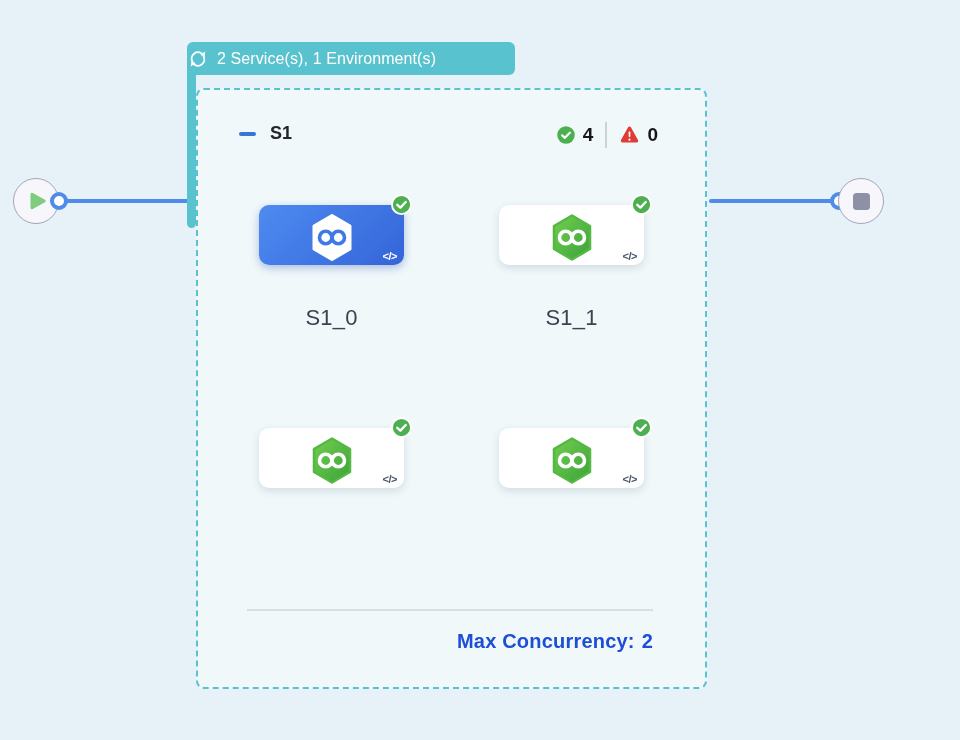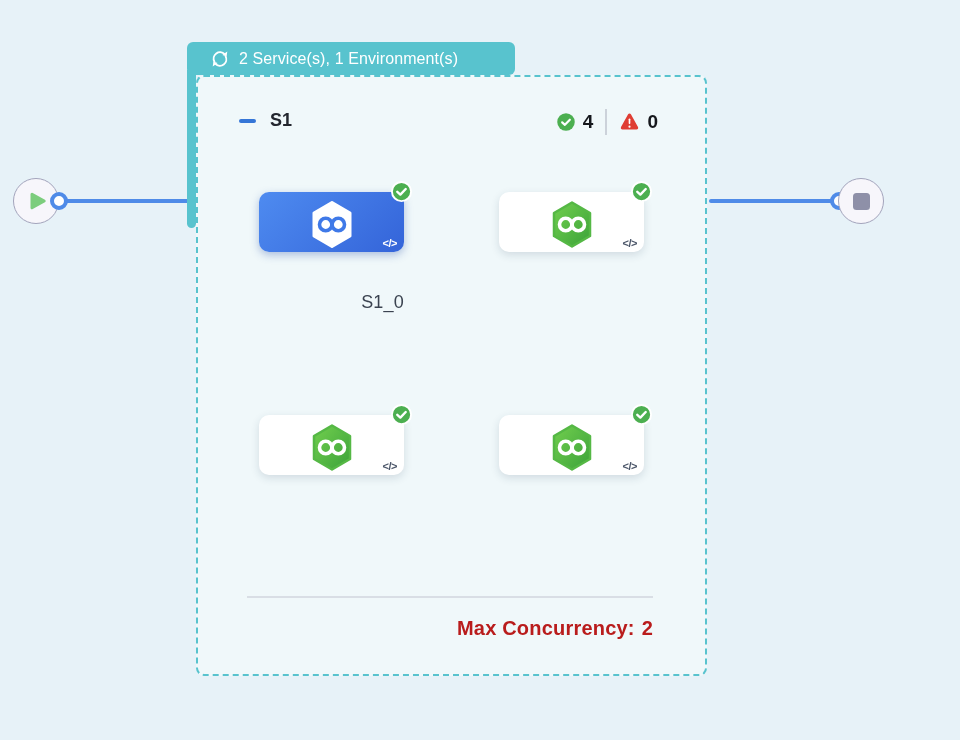--- a/index.html
+++ b/index.html
@@ -28,31 +28,31 @@
     position:absolute;width:18px;height:18px;border-radius:50%;top:192px;
     background:#ffffff;border:4px solid #4f8be8;box-sizing:border-box;
   }
   .connector.left{left:50px;}
   .connector.right{left:830px;}
 
   
   .stage-badge{
     position:absolute;left:187px;top:42px;width:328px;height:33px;
     background:#58c3ce;border-radius:6px;box-sizing:border-box;
-    display:flex;align-items:center;gap:9px;padding:0 23px;
+    display:flex;align-items:center;gap:9px;padding:0 1px;
     color:#ffffff;font-size:16px;font-weight:500;z-index:5;letter-spacing:.1px;
   }
   .accent-strip{
     position:absolute;left:187px;top:70px;width:9px;height:158px;
     background:#58c3ce;border-radius:0 0 5px 5px;z-index:4;
   }
 
   
   .matrix-panel{
-    position:absolute;left:196px;top:75px;width:511px;height:601px;
+    position:absolute;left:196px;top:88px;width:511px;height:601px;
     box-sizing:border-box;border:2.5px dashed #58c3ce;border-radius:8px;
     background:#f0f8fa;z-index:2;
   }
   .collapse-dash{
     position:absolute;left:41px;top:42px;width:17px;height:4px;border-radius:2px;
     background:#3576d7;cursor:pointer;
   }
   .stage-title{
     position:absolute;left:72px;top:33px;font-size:18px;font-weight:700;color:#23262e;
   }
@@ -79,31 +79,31 @@
     box-shadow:0 3px 9px rgba(40,80,170,.35);
   }
   .svc-card .hex-icon{margin-top:4px;}
   .check-badge{position:absolute;top:-12px;right:-9px;width:23px;height:23px;}
   .code-glyph{
     position:absolute;right:7px;bottom:3px;
     font-size:11px;font-weight:700;letter-spacing:-.5px;color:#4a5568;
   }
   .svc-card.blue .code-glyph{color:#ffffff;}
   .svc-label{
-    width:145px;margin-top:40px;text-align:right;
-    font-size:18px;color:#3b4350;letter-spacing:.2px;
+    width:145px;margin-top:40px;text-align:center;
+    font-size:22px;color:#3b4350;letter-spacing:.2px;
   }
 
   
   .panel-divider{
     position:absolute;left:49px;right:52px;top:519px;height:1.5px;background:#d9dee5;
   }
   .max-concurrency{
     position:absolute;right:52px;top:540px;
-    font-size:20px;font-weight:700;color:#b91c1c;letter-spacing:.2px;
+    font-size:20px;font-weight:700;color:#1d4ed8;letter-spacing:.2px;
     display:flex;gap:7px;
   }
 </style>
 </head>
 <body>
 
 <svg width="0" height="0" style="position:absolute" aria-hidden="true">
   <defs>
     <linearGradient id="hexgrad" x1="0" y1="0" x2="1" y2="1">
       <stop offset="0" stop-color="#72cf4e"></stop>
@@ -181,20 +181,21 @@
           <polygon points="20,1.5 38,12 38,35 20,45.5 2,35 2,12" fill="url(#hexgrad)" stroke="#55b845" stroke-width="2.5" stroke-linejoin="round"></polygon>
           <circle cx="13.7" cy="23.5" r="6.2" fill="none" stroke="#ffffff" stroke-width="3.6"></circle>
           <circle cx="26.3" cy="23.5" r="6.2" fill="none" stroke="#ffffff" stroke-width="3.6"></circle>
         </svg>
         <svg class="check-badge" viewBox="0 0 24 24">
           <circle cx="12" cy="12" r="10" fill="#4caf50" stroke="#ffffff" stroke-width="2"></circle>
           <polyline points="7.6,12.4 10.8,15.2 16.4,9.4" fill="none" stroke="#ffffff" stroke-width="2.5" stroke-linecap="round" stroke-linejoin="round"></polyline>
         </svg>
         <span class="code-glyph">&lt;/&gt;</span>
       </div>
+      <div class="svc-label">S1_1</div>
     </div>
 
     <div class="svc pos-2">
       <div class="svc-card">
         <svg class="hex-icon" width="40" height="47" viewBox="0 0 40 47">
           <polygon points="20,1.5 38,12 38,35 20,45.5 2,35 2,12" fill="url(#hexgrad)" stroke="#55b845" stroke-width="2.5" stroke-linejoin="round"></polygon>
           <circle cx="13.7" cy="23.5" r="6.2" fill="none" stroke="#ffffff" stroke-width="3.6"></circle>
           <circle cx="26.3" cy="23.5" r="6.2" fill="none" stroke="#ffffff" stroke-width="3.6"></circle>
         </svg>
         <svg class="check-badge" viewBox="0 0 24 24">

